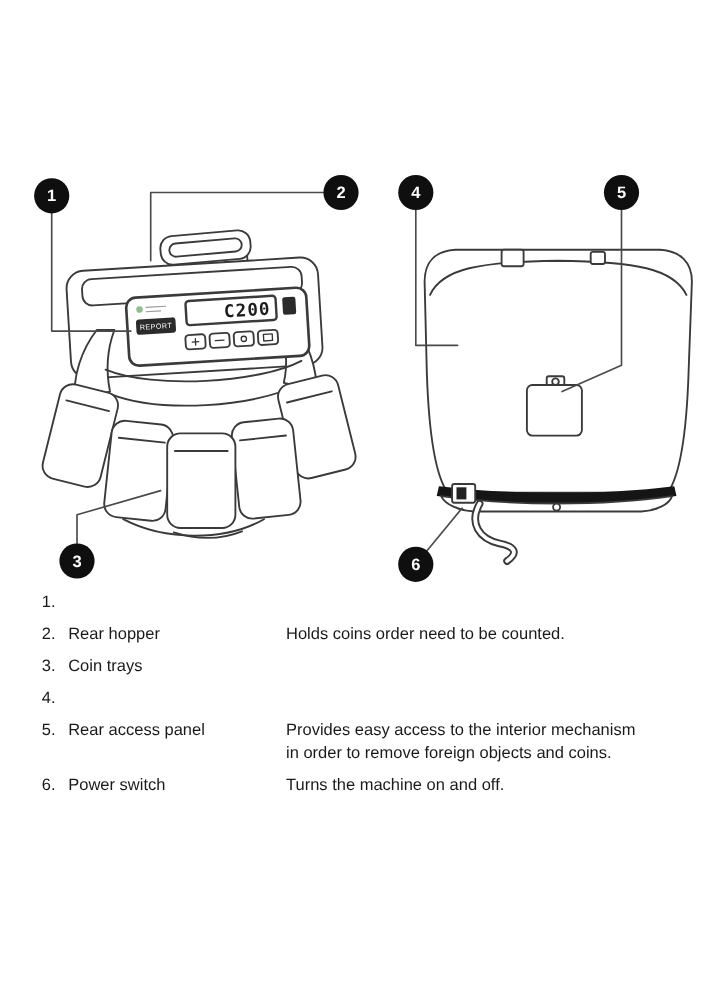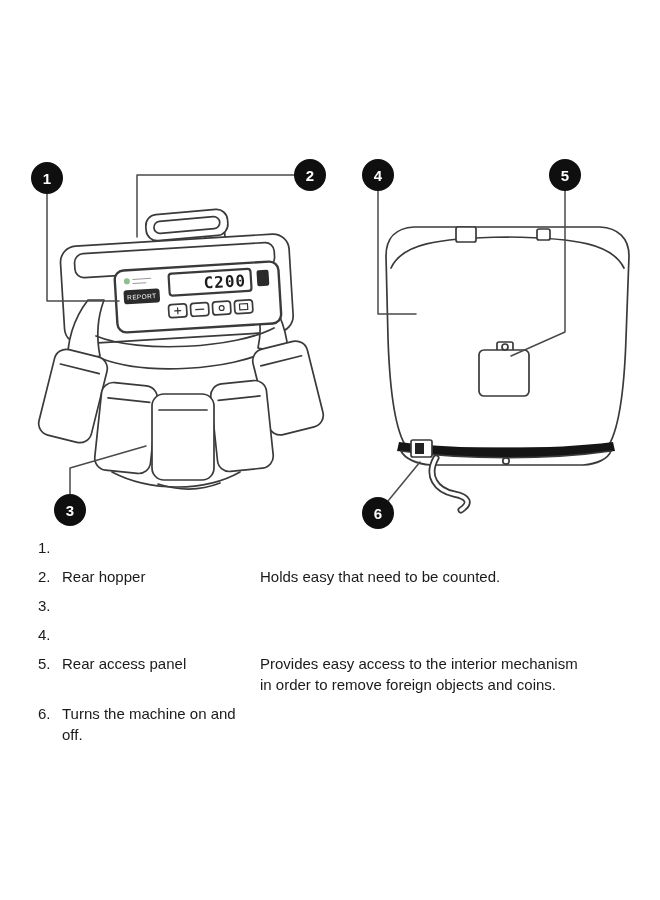--- a/index.html
+++ b/index.html
@@ -171,32 +171,34 @@
   </div>
 
   <div class="legend">
     <div class="legend-row">
       <span class="num">1.</span>
       <span class="desc"></span>
     </div>
     <div class="legend-row">
       <span class="num">2.</span>
       <span class="label">Rear hopper</span>
-      <span class="desc">Holds easy that need to be counted.</span>
+      <span class="desc">Holds coins order need to be counted.</span>
     </div>
     <div class="legend-row">
       <span class="num">3.</span>
+      <span class="label">Coin trays</span>
     </div>
     <div class="legend-row">
       <span class="num">4.</span>
     </div>
     <div class="legend-row">
       <span class="num">5.</span>
       <span class="label">Rear access panel</span>
       <span class="desc">Provides easy access to the interior mechanism in order to remove foreign objects and coins.</span>
     </div>
     <div class="legend-row">
       <span class="num">6.</span>
+      <span class="label">Power switch</span>
       <span class="desc">Turns the machine on and off.</span>
     </div>
   </div>
 
 </div>
 
 </body></html>

